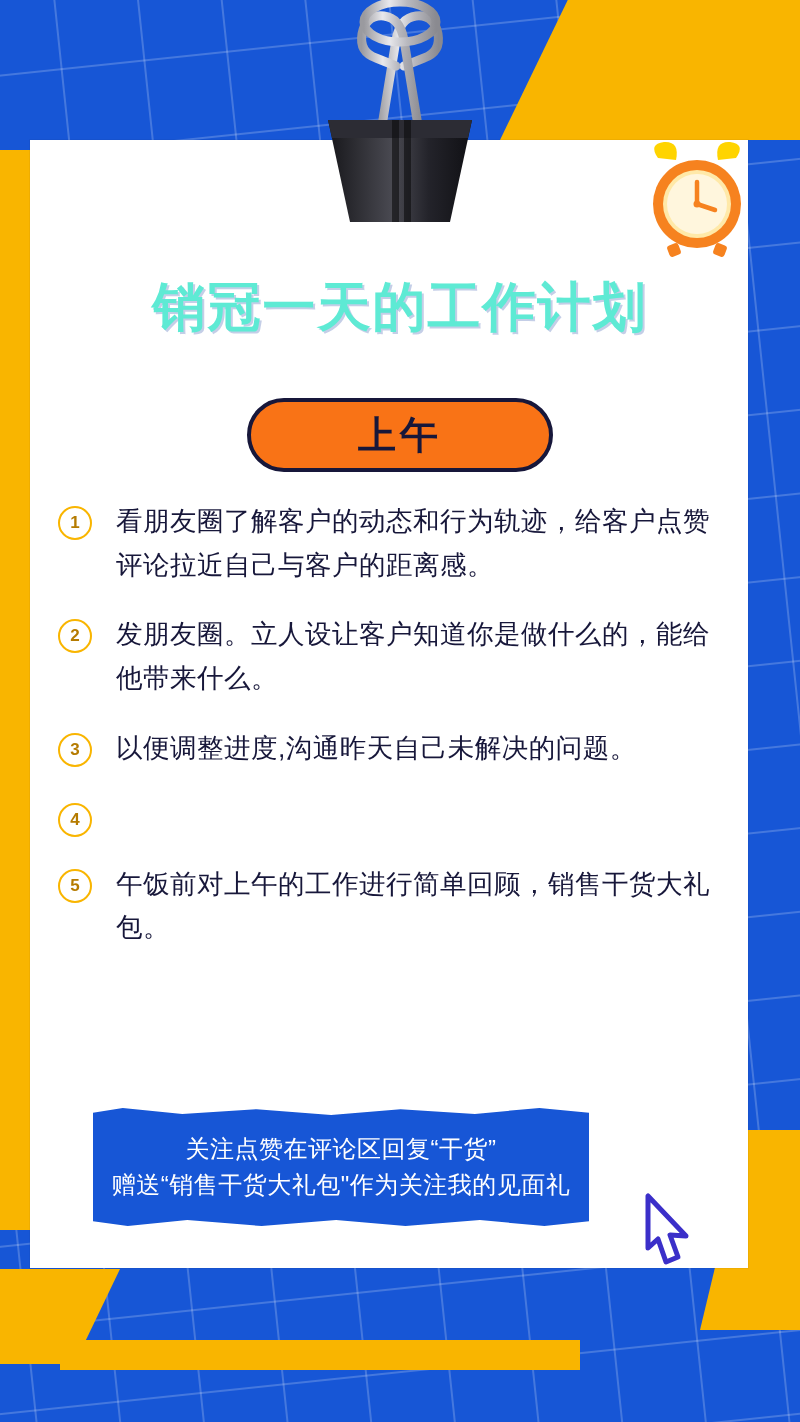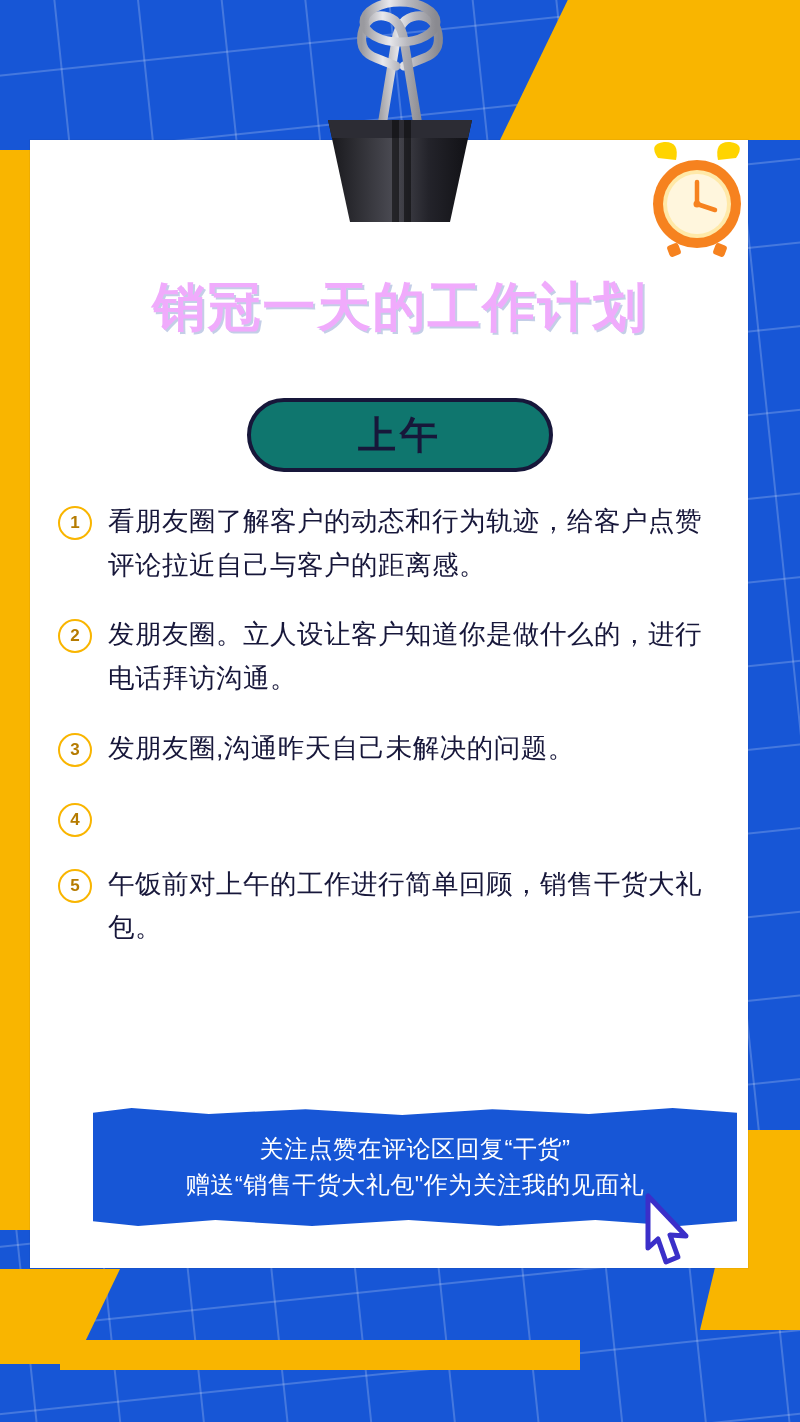--- a/index.html
+++ b/index.html
@@ -82,32 +82,32 @@
   .clock {
     position: absolute;
     right: 48px; top: 140px;
     width: 110px; height: 120px;
   }
   
   .title {
     position: absolute;
     left: 0; right: 0; top: 272px;
     text-align: center;
-    color: #f0abfc;
+    color: #5eead4;
     font-size: 53px;
     font-weight: bold;
     letter-spacing: 2px;
     text-shadow: 2px 2px 0 rgba(20,60,160,0.25);
   }
   
   .badge {
     position: absolute;
     left: 247px; top: 398px;
     width: 306px; height: 74px;
-    background: #0f766e;
+    background: #f97316;
     border: 4px solid #17173a;
     border-radius: 40px;
     display: flex; align-items: center; justify-content: center;
     color: #17173a;
     font-size: 38px;
     font-weight: bold;
     letter-spacing: 4px;
   }
   
   .list {
@@ -125,32 +125,32 @@
     width: 34px; height: 34px;
     margin-top: 6px;
     border: 2.5px solid #f9b500;
     border-radius: 50%;
     color: #b57b00;
     font-size: 17px;
     font-weight: bold;
     display: flex; align-items: center; justify-content: center;
   }
   .txt {
-    margin-left: 16px;
+    margin-left: 24px;
     color: #17173a;
     font-size: 26.5px;
     line-height: 1.65;
     letter-spacing: 0.5px;
     max-width: 620px;
   }
   
   .banner {
     position: absolute;
     left: 93px; top: 1108px;
-    width: 644px; height: 118px;
+    width: 496px; height: 118px;
     background: #1756d6;
     clip-path: polygon(0% 4%, 6% 0%, 18% 5%, 33% 1%, 48% 6%, 62% 1%, 77% 5%, 90% 0%, 100% 4%,
                        100% 96%, 91% 100%, 78% 95%, 63% 100%, 49% 95%, 34% 100%, 19% 95%, 7% 100%, 0% 96%);
     display: flex; flex-direction: column;
     align-items: center; justify-content: center;
     gap: 4px;
   }
   .banner-line {
     color: #ffffff;
     font-size: 24px;
@@ -229,25 +229,25 @@
     <span>上午</span>
   </div>
 
   <div class="list">
     <div class="item">
       <div class="num">1</div>
       <div class="txt">看朋友圈了解客户的动态和行为轨迹，给客户点赞评论拉近自己与客户的距离感。</div>
     </div>
     <div class="item">
       <div class="num">2</div>
-      <div class="txt">发朋友圈。立人设让客户知道你是做什么的，进行电话拜访沟通。</div>
+      <div class="txt">发朋友圈。立人设让客户知道你是做什么的，能给他带来什么。</div>
     </div>
     <div class="item">
       <div class="num">3</div>
-      <div class="txt">发朋友圈,沟通昨天自己未解决的问题。</div>
+      <div class="txt">以便调整进度,沟通昨天自己未解决的问题。</div>
     </div>
     <div class="item">
       <div class="num">4</div>
     </div>
     <div class="item">
       <div class="num">5</div>
       <div class="txt">午饭前对上午的工作进行简单回顾，销售干货大礼包。</div>
     </div>
   </div>
 

